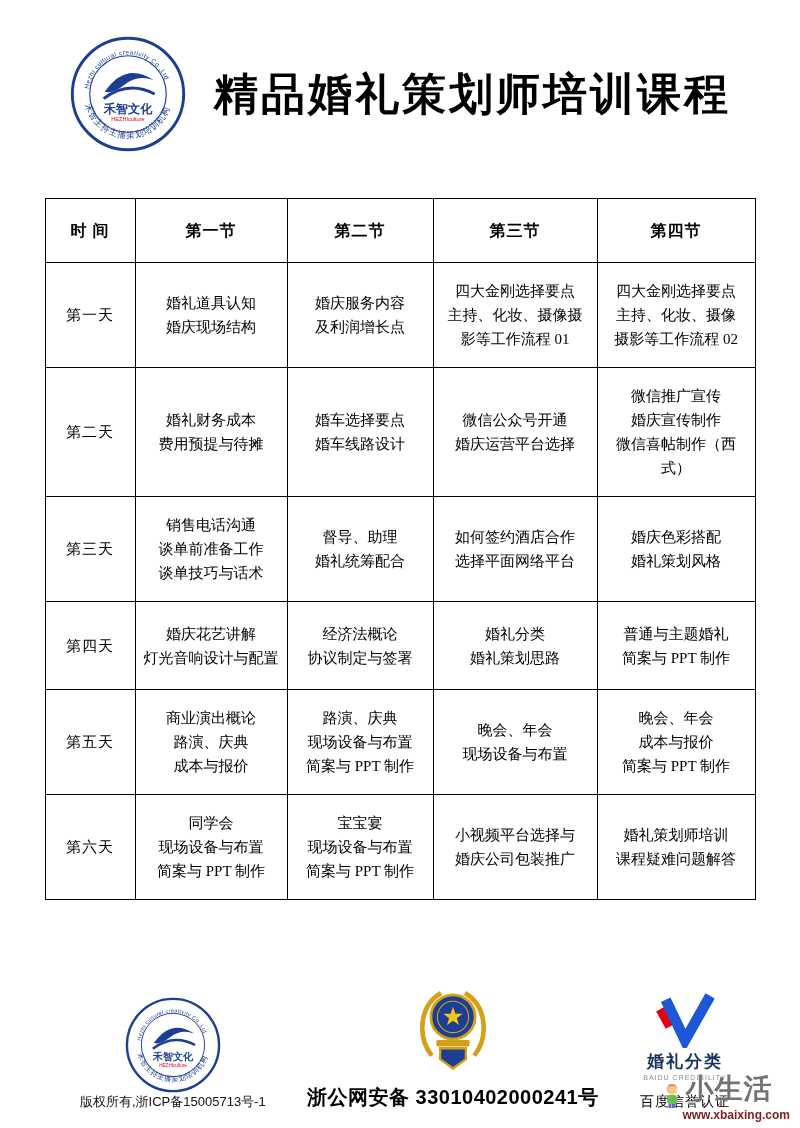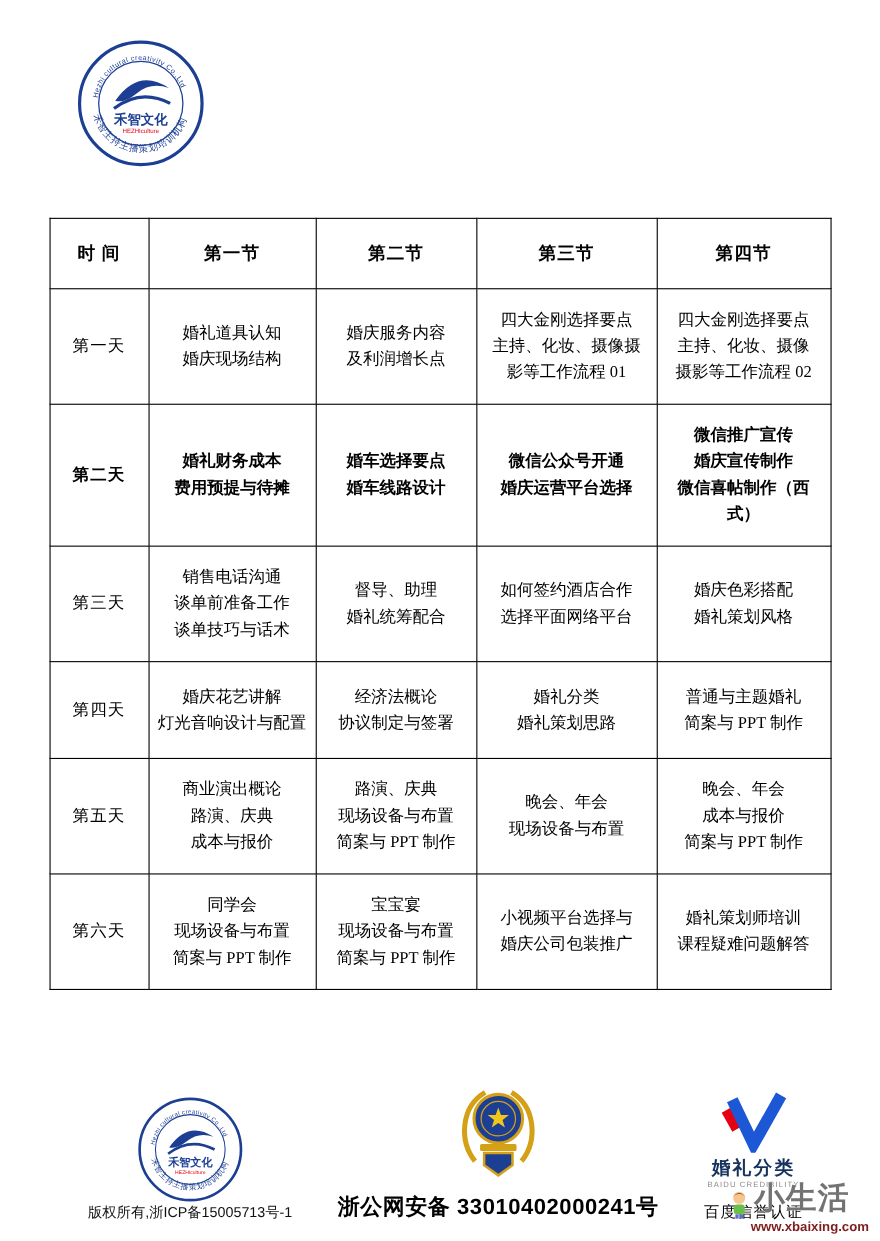--- a/index.html
+++ b/index.html
@@ -24,21 +24,21 @@
     border-collapse:collapse; table-layout:fixed;
     margin:46px auto 0 auto; width:710px;
   }
   table.course-table td {
     border:1px solid #000; text-align:center; vertical-align:middle;
     font-size:15px; line-height:1.6; white-space:pre-line; padding:16px 5px;
     font-family:"Liberation Serif", serif;
   }
   tr.head-row td { font-weight:bold; font-size:16px; height:64px; letter-spacing:1px; }
   tr.r1 td { height:104px; }
-  tr.r2 td { height:95px;font-weight:bold; }
+  tr.r2 td { height:95px; }
   tr.r3 td { height:95px; }
   tr.r4 td { height:88px; }
   tr.r5 td { height:98px; }
   tr.r6 td { height:98px; }
   td.day-cell { font-size:16px; letter-spacing:1px; }
 
   
   .footer {
     margin-top:82px; padding:0 70px 0 80px;
     display:flex; justify-content:space-between; align-items:flex-end;
@@ -81,20 +81,21 @@
         <textPath href="#arcTop1" startOffset="4%">Hezhi cultural creativity Co.,Ltd</textPath>
       </text>
       <text font-size="7.5" fill="#1c3f94" letter-spacing="0.6">
         <textPath href="#arcBot1" startOffset="8%">禾智主持主播策划培训机构</textPath>
       </text>
       <path d="M30 48 Q48 22 72 38 Q58 33 47 42 Q37 50 30 48 Z" fill="#1c3f94"></path>
       <path d="M29 54 Q50 38 73 50" stroke="#1c3f94" stroke-width="2.6" fill="none"></path>
       <text x="50" y="66" text-anchor="middle" font-size="10.5" font-weight="bold" fill="#1c3f94">禾智文化</text>
       <text x="50" y="73" text-anchor="middle" font-size="4.8" fill="#e60012">HEZHIculture</text>
     </svg>
+    <div class="page-title">精品婚礼策划师培训课程</div>
   </div>
 
   <table class="course-table">
     <colgroup>
       <col style="width:90px">
         <col style="width:152px">
         <col style="width:146px">
         <col style="width:164px">
         <col style="width:158px">
     </colgroup>

